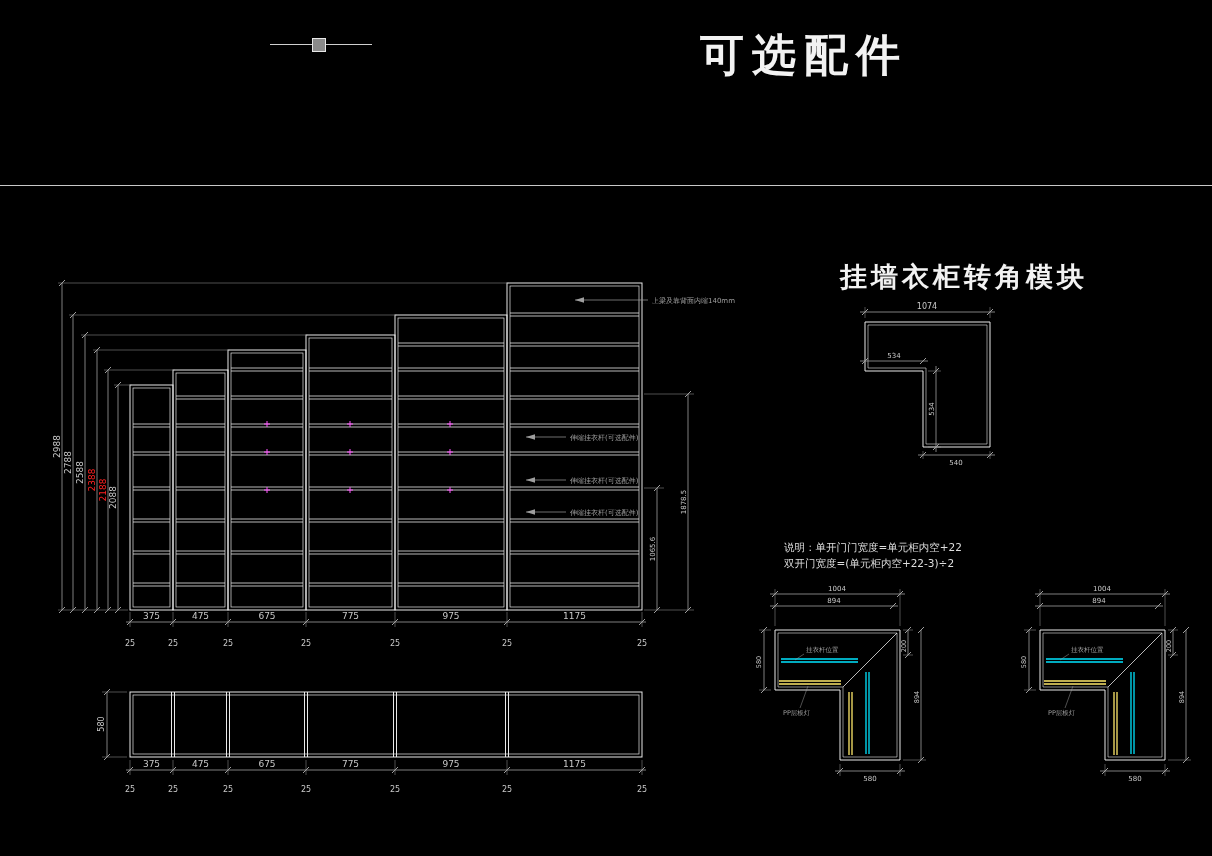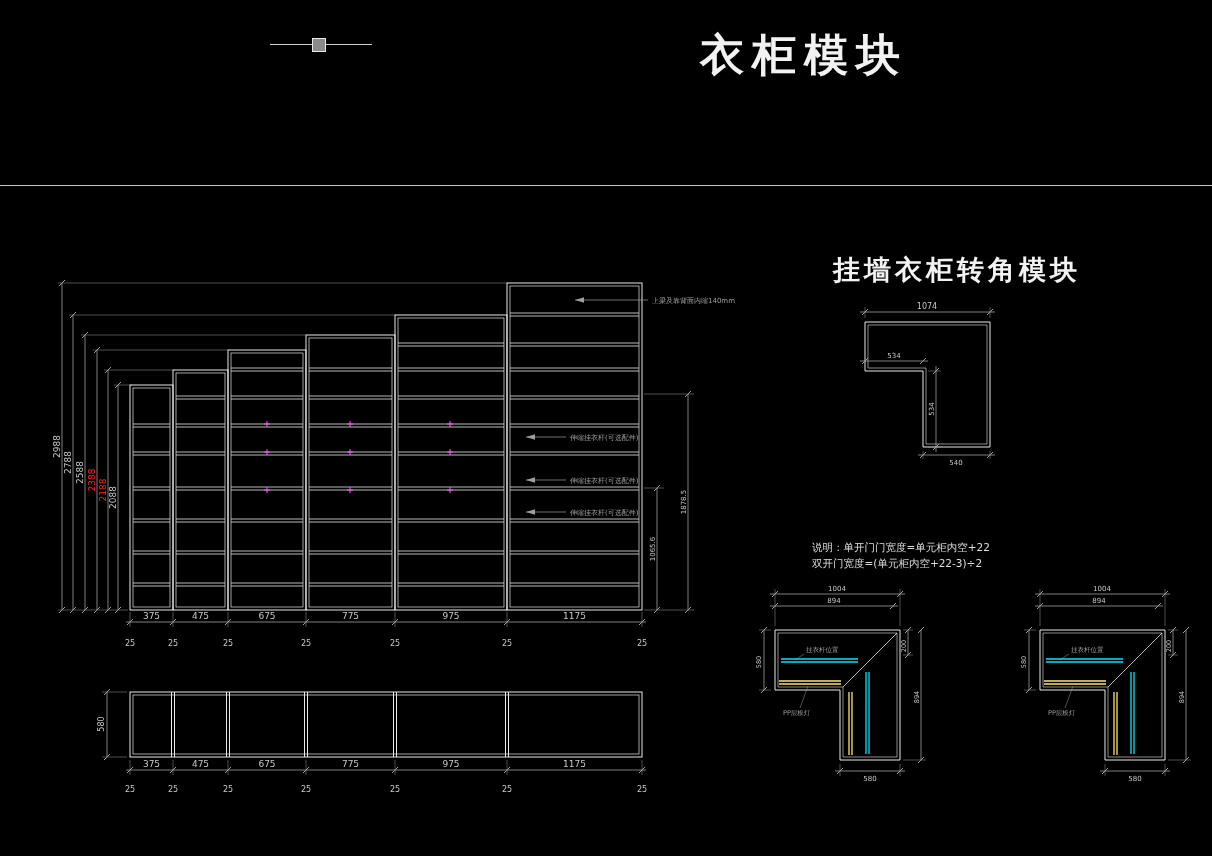--- a/index.html
+++ b/index.html
@@ -1,34 +1,34 @@
 <!DOCTYPE html>
 <html><head>
 <meta charset="utf-8">
 <style>
   html,body{margin:0;padding:0;background:#000;}
   .canvas{position:relative;width:1212px;height:856px;background:#000;overflow:hidden;font-family:"DejaVu Sans",sans-serif;}
   .topline{position:absolute;left:0;top:185px;width:1212px;height:1px;background:#c8c8c8;}
   .marker-line{position:absolute;left:270px;top:44px;width:102px;height:1px;background:#d0d0d0;}
   .marker-box{position:absolute;left:312px;top:38px;width:12px;height:12px;background:#8a8a8a;border:1px solid #e8e8e8;}
   .title{position:absolute;left:700px;top:26px;margin:0;color:#f2f2f2;font-size:44px;font-weight:bold;letter-spacing:8px;font-family:"DejaVu Serif","DejaVu Sans",serif;}
-  .subtitle{position:absolute;left:833px;top:252px;margin:0;color:#f2f2f2;font-size:27px;font-weight:bold;letter-spacing:4px;font-family:Liberation Serif, serif;}
-  .notes{position:absolute;left:812px;top:540px;color:#dedede;font-size:10.5px;line-height:1.5;}
+  .subtitle{position:absolute;left:833px;top:252px;margin:7px;color:#f2f2f2;font-size:27px;font-weight:bold;letter-spacing:4px;font-family:Liberation Serif, serif;}
+  .notes{position:absolute;left:784px;top:540px;color:#dedede;font-size:10.5px;line-height:1.5;}
   .notes .indent{}
   svg{position:absolute;left:0;top:0;}
   text{font-family:"DejaVu Sans",sans-serif;}
 </style>
 </head>
 <body>
 
 <div class="canvas">
   <div class="topline"></div>
   <div class="marker-line"></div>
   <div class="marker-box"></div>
-  <div class="title">衣柜模块</div>
+  <div class="title">可选配件</div>
   <div class="subtitle">挂墙衣柜转角模块</div>
   <div class="notes">
     <div>说明：单开门门宽度=单元柜内空+22</div>
     <div class="indent">双开门宽度=(单元柜内空+22-3)÷2</div>
   </div>
   <svg id="cad" width="1212" height="856" viewBox="0 0 1212 856">
       <g>
         <rect x="130" y="385" width="43" height="225" fill="none" stroke="#e8e8e8" stroke-width="1"></rect>
         <rect x="133" y="388" width="37" height="219" fill="none" stroke="#e8e8e8" stroke-width="0.7"></rect>
         <rect x="173" y="370" width="55" height="240" fill="none" stroke="#e8e8e8" stroke-width="1"></rect>

